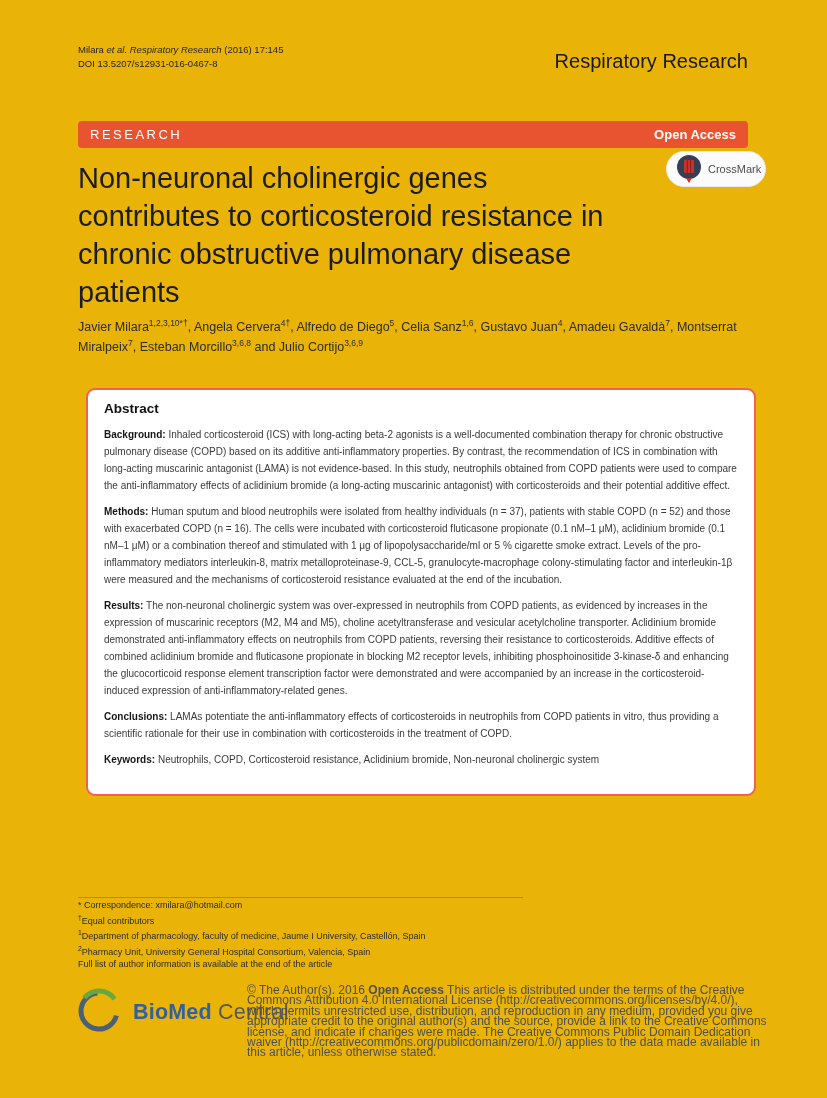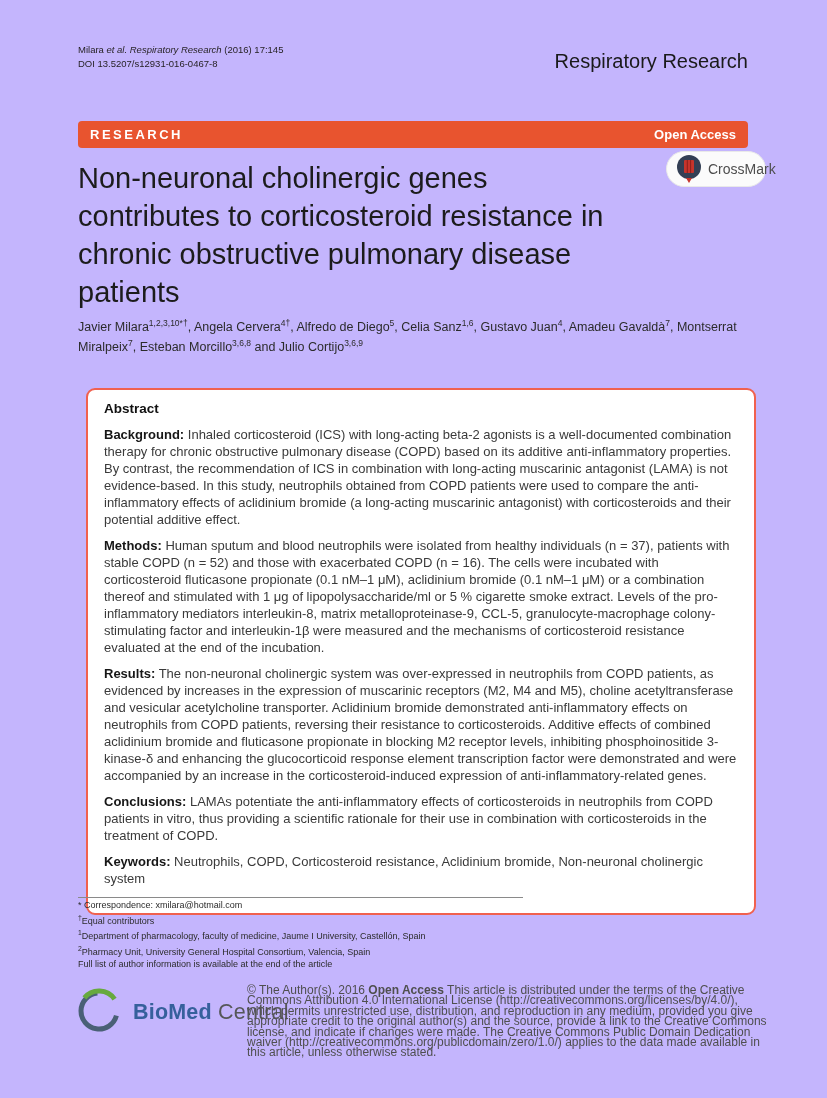--- a/index.html
+++ b/index.html
@@ -1,52 +1,52 @@
 <!DOCTYPE html>
 <html><head>
 <meta charset="utf-8">
 <style>
   html,body{margin:0;padding:0;background:#ffffff;}
   .page{
-    position:relative;width:827px;height:1098px;background:#c4b5fd;
+    position:relative;width:827px;height:1098px;background:#eab308;
     font-family:"Liberation Sans",sans-serif;color:#231f20;overflow:hidden;
   }
   
   .citation{position:absolute;top:43px;left:78px;font-size:9.5px;line-height:13.5px;color:#231f20;}
   .citation .ital{font-style:italic;}
   .journal-name{position:absolute;top:50px;right:79px;font-size:20px;color:#1a1a1a;}
   
   .banner{
     position:absolute;top:121px;left:78px;width:670px;height:27px;box-sizing:border-box;
     background:#E8542F;border-radius:4px;display:flex;justify-content:space-between;
     align-items:center;padding:0 12px;color:#ffffff;
   }
-  .banner .left{font-weight:bold;font-size:13px;letter-spacing:2.5px;}
+  .banner .left{font-weight:normal;font-size:13px;letter-spacing:2.5px;}
   .banner .right{font-weight:bold;font-size:13px;}
   
   .crossmark{
     position:absolute;top:151px;right:61px;width:100px;height:36px;box-sizing:border-box;
     background:#fbfbfb;border:1px solid #e9e9e9;border-radius:18px;
     display:flex;align-items:center;gap:6px;padding:0 9px;cursor:pointer;
   }
-  .crossmark-label{font-size:14px;color:#4d4d4d;}
+  .crossmark-label{font-size:11px;color:#4d4d4d;}
   
   .title{
     position:absolute;top:159px;left:78px;width:610px;
     font-size:29px;line-height:38px;color:#1c1c1c;white-space:pre-line;font-weight:400;
   }
   .authors{position:absolute;top:318px;left:78px;width:674px;font-size:12.5px;line-height:19.5px;color:#2b2b2b;}
   .authors sup{font-size:8.5px;line-height:0;}
   
   .abstract{
     position:absolute;top:388px;left:86px;width:670px;box-sizing:border-box;
     border:2px solid #F0614F;border-radius:9px;padding:11px 16px 13px;background:#ffffff;
   }
   .abstract h2{font-size:13.5px;margin:0 0 10px;color:#111;}
-  .abstract p{font-size:13px;line-height:17px;margin:0 0 9px;color:#3a3a3a;}
+  .abstract p{font-size:10px;line-height:17px;margin:0 0 9px;color:#3a3a3a;}
   .abstract p:last-child{margin-bottom:13px;}
   .abstract b{color:#161616;}
   
   .footnote-rule{position:absolute;top:897px;left:78px;width:445px;border-top:1px solid #8a8a8a;}
   .footnotes{position:absolute;top:899px;left:78px;width:470px;font-size:9px;line-height:12.6px;color:#2b2b2b;}
   .footnotes .supmark{vertical-align:super;font-size:6.8px;}
   .footnotes .email{color:#2b2b2b;text-decoration:none;}
   
   .biomed{position:absolute;top:984px;left:76px;display:flex;align-items:center;gap:7px;}
   .biomed-text{font-size:21.5px;letter-spacing:0.2px;}

